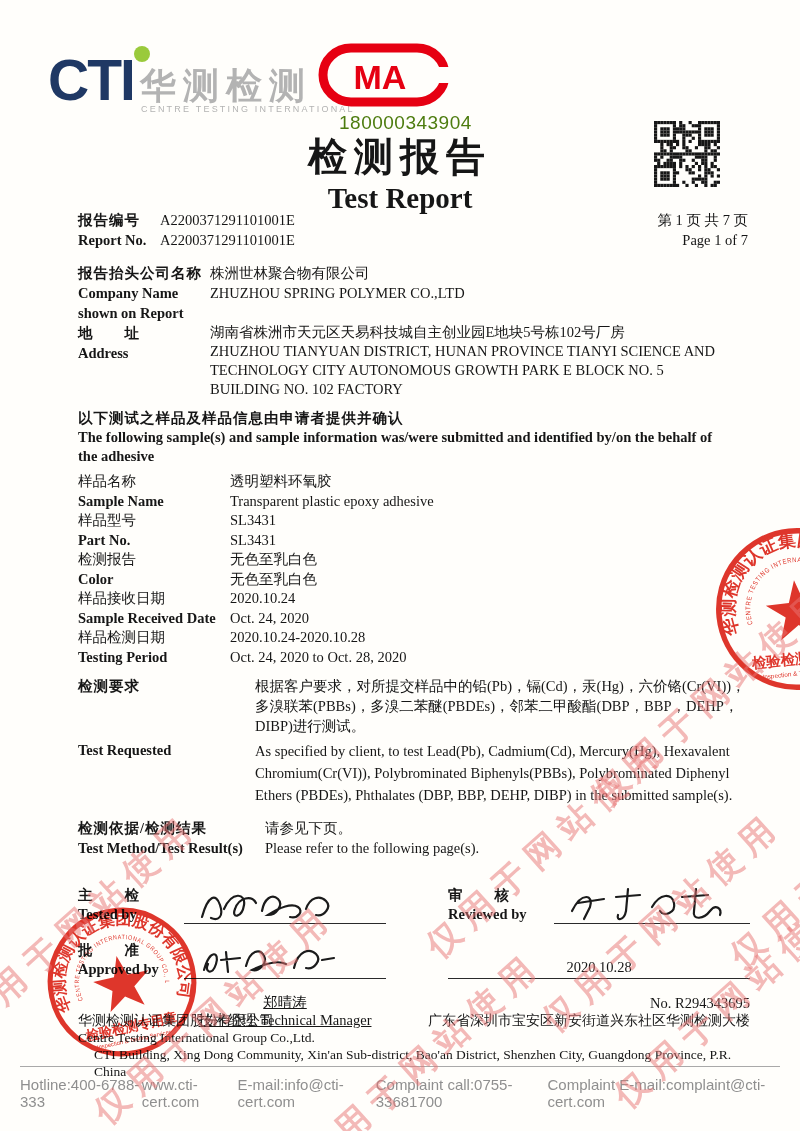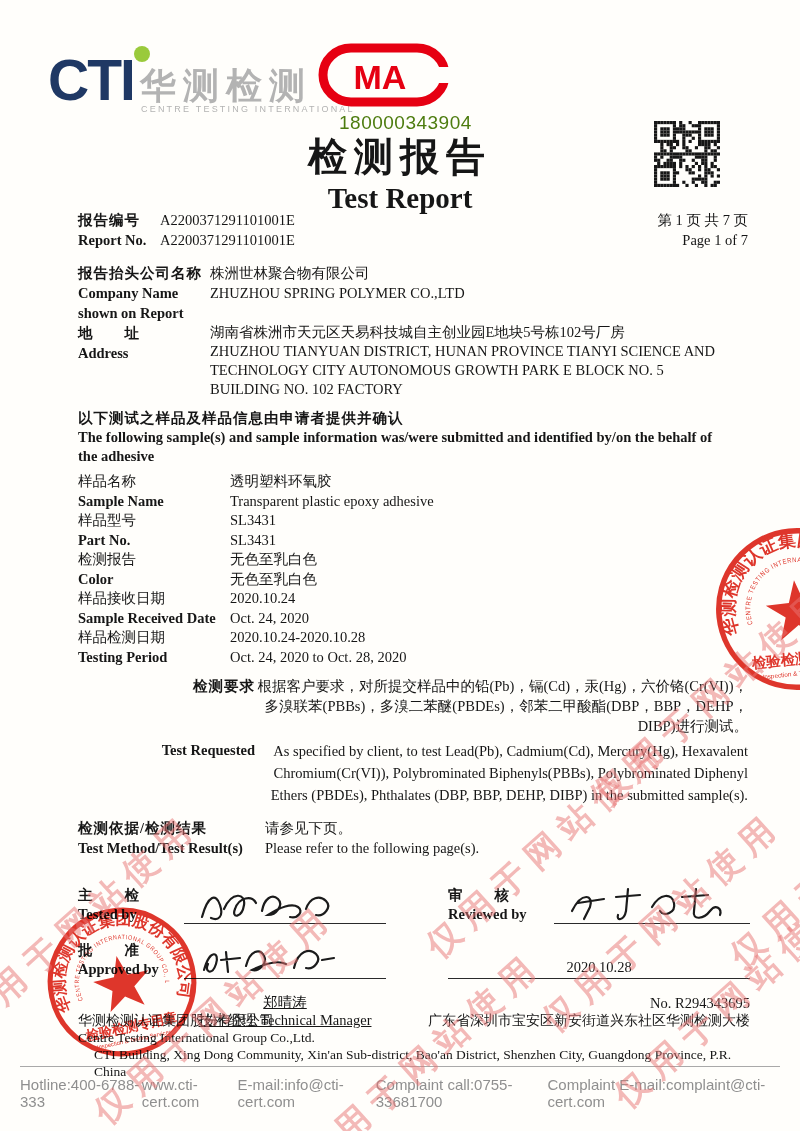--- a/index.html
+++ b/index.html
@@ -23,21 +23,21 @@
   .qr { position:absolute; left:654px; top:121px; width:66px; height:66px; }
 
   
   .content { position:absolute; left:78px; right:52px; top:210px; font-size:14.5px; line-height:20px; }
   .b { font-weight:bold; }
   .row2 { display:flex; justify-content:space-between; }
   .lbl82 { display:inline-block; min-width:82px; }
   .mb14 { margin-bottom:13px; }
   .grid132 { display:grid; grid-template-columns:132px 1fr; }
   .grid152 { display:grid; grid-template-columns:152px 1fr; line-height:19.5px; }
-  .grid177 { display:grid; grid-template-columns:177px 1fr;text-align:right; }
+  .grid177 { display:grid; grid-template-columns:177px 1fr; }
   .grid187 { display:grid; grid-template-columns:187px 1fr; }
   .cnlabel { letter-spacing:1px; }
   .statement { margin-top:10px; margin-bottom:6px; line-height:19px; }
   .para { max-width:505px; }
   .tr-block { margin-top:9px; }
   .tm-block { margin-top:12px; }
   .addr-en { line-height:19px; }
 
   
   .sig-area { position:absolute; left:78px; right:50px; top:878px; display:flex; justify-content:space-between; font-size:14.5px; }

